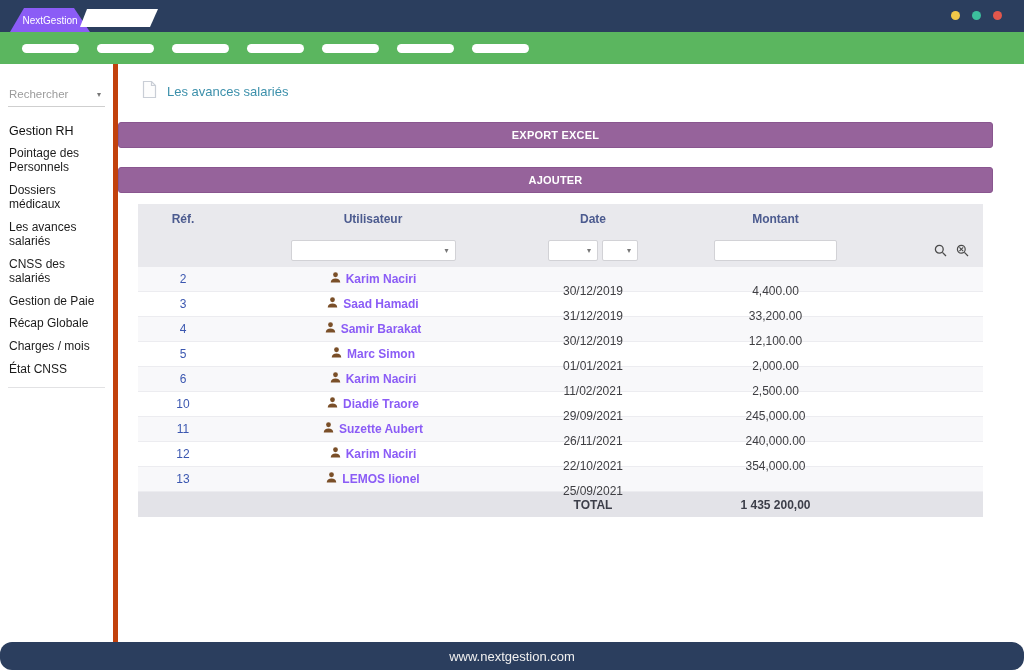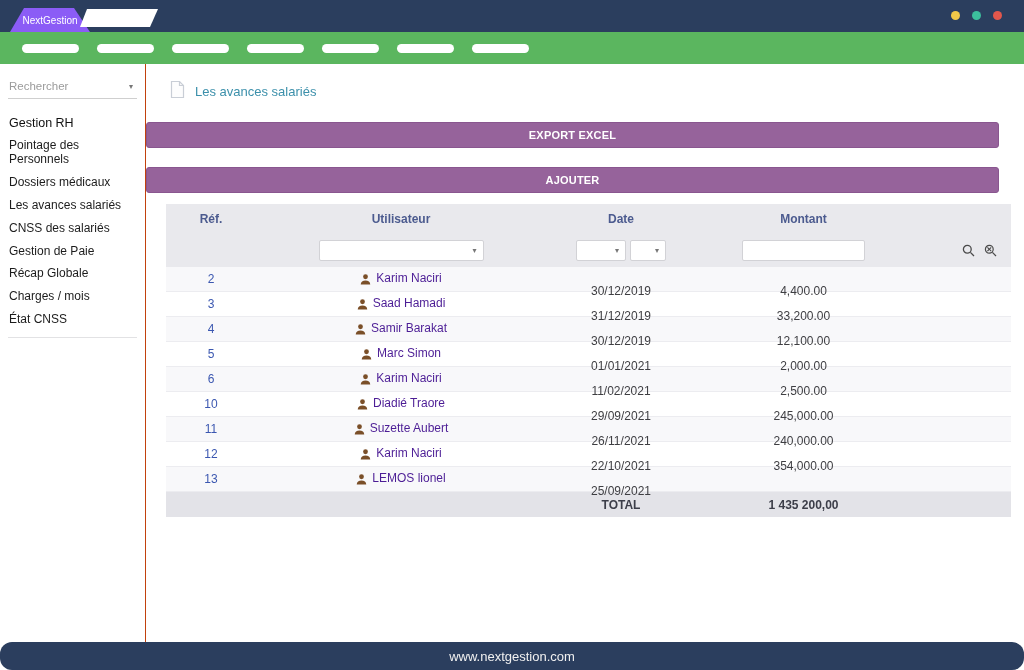--- a/index.html
+++ b/index.html
@@ -31,21 +31,21 @@
   
   .navbar {
     height: 32px; background: #5bb65f; flex: 0 0 auto;
     display: flex; align-items: center; padding-left: 22px; gap: 18px;
   }
   .pill { width: 57px; height: 9px; background: #ffffff; border-radius: 5px; cursor: pointer; }
 
   
   .main { flex: 1 1 auto; display: flex; min-height: 0; }
 
-  .sidebar { width: 146px; flex: 0 0 auto; border-right: 1px solid #c2410c; padding: 14px 8px 0 8px; }
+  .sidebar { width: 118px; flex: 0 0 auto; border-right: 5px solid #c2410c; padding: 22px 8px 0 8px; }
   .search-select {
     display: flex; justify-content: space-between; align-items: center;
     border-bottom: 1px solid #cfcfcf; padding: 2px 4px 6px 1px;
     color: #9b9b9b; font-size: 11.5px; cursor: pointer;
   }
   .caret { font-size: 8px; color: #777; }
   .section-title { font-weight: normal; font-size: 12.5px; color: #101010; margin: 17px 0 4px 1px; }
   .menu { list-style: none; margin: 0; padding: 0; }
   .menu li { font-size: 12px; color: #1c1c1c; padding: 4.4px 0 4.4px 1px; cursor: pointer; }
   .sidebar-divider { border-bottom: 1px solid #e2e2e4; margin-top: 7px; }
@@ -85,21 +85,21 @@
     background: #fff; border: 1px solid #d2d2d6; border-radius: 2px;
     height: 21px; width: 123px; padding: 0 5px; font-size: 12px;
     font-family: "Liberation Sans", sans-serif;
   }
   .f-actions { flex: 1; display: flex; justify-content: flex-end; gap: 9px; padding-right: 14px; }
   .icon-btn { cursor: pointer; display: inline-flex; }
 
   .grid-body .row { display: flex; height: 25px; align-items: center; border-bottom: 1px solid #ececf0; background: #ffffff; }
   .grid-body .row:nth-child(odd) { background: #f8f8fa; }
   .ref-link { color: #3b57b0; cursor: pointer; }
-  .user-link { color: #4c1d95; cursor: pointer; display: inline-flex; align-items: flex-end; gap: 5px; }
+  .user-link { color: #8b5cf6; cursor: pointer; display: inline-flex; align-items: flex-start; gap: 5px; font-weight: bold; }
   .cell-dark { color: #3e3e42; margin-top: 24px; }
 
   .total-row { display: flex; height: 25px; align-items: center; background: #e3e3e8; font-weight: bold; color: #3c3e49; }
 
   
   .footer {
     flex: 0 0 auto; height: 28px; background: #2b3e5e;
     display: flex; align-items: center; justify-content: center;
     color: #f0f0f0; font-size: 13px; border-radius: 12px;
   }

